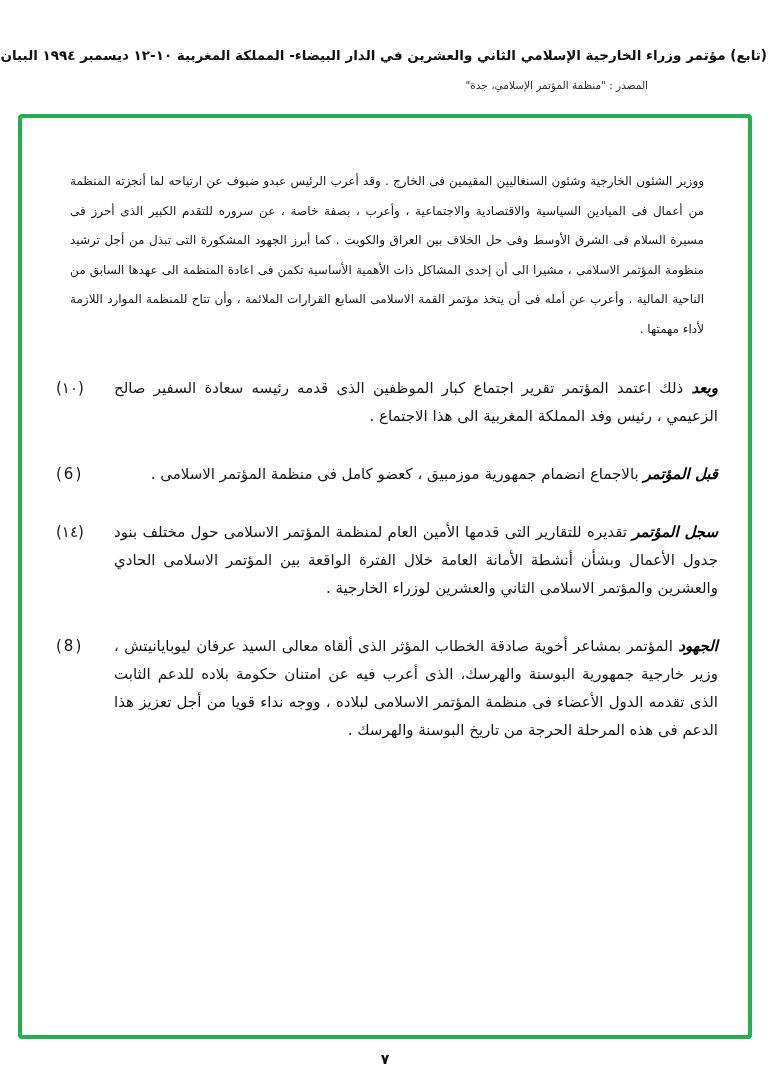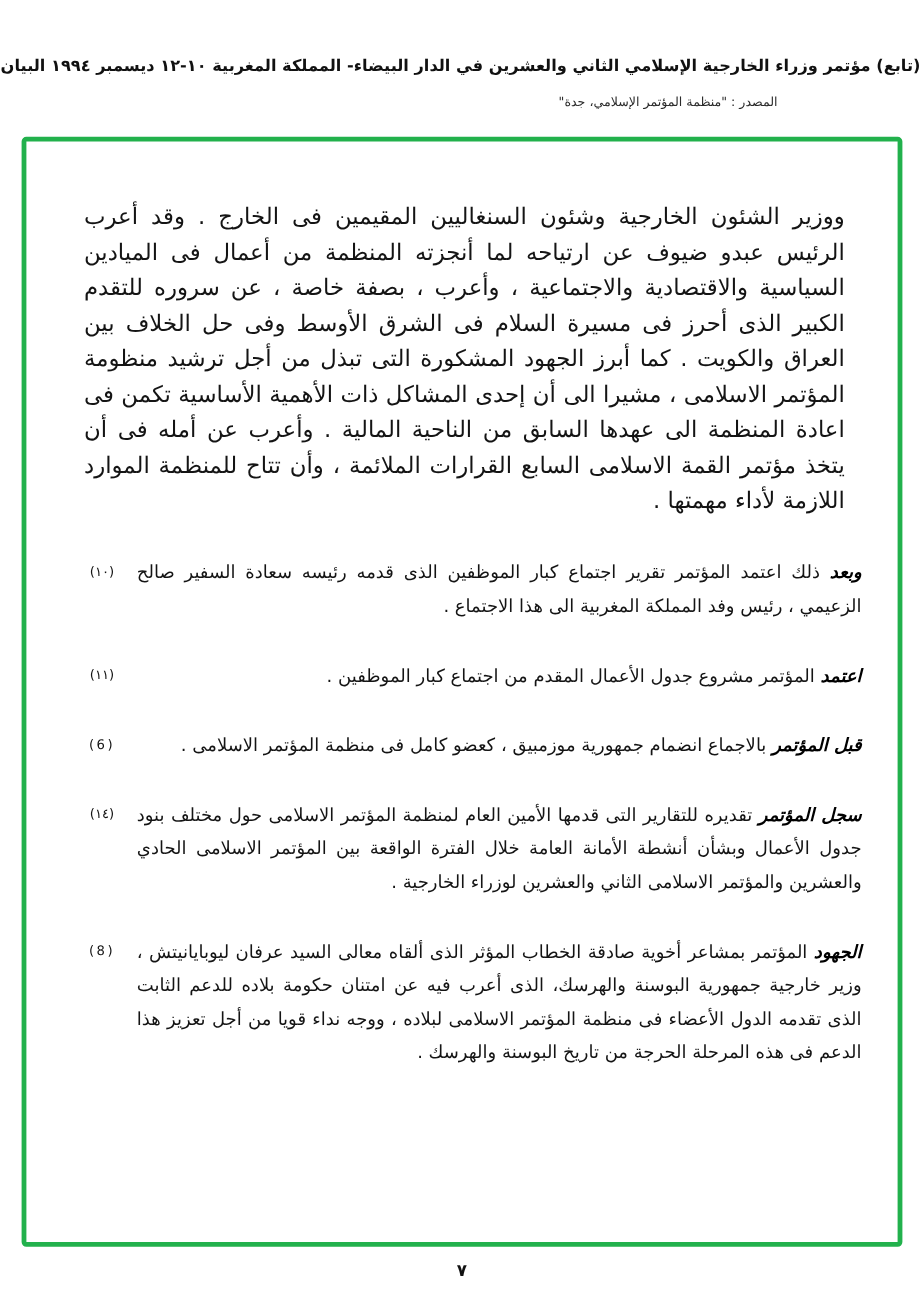--- a/index.html
+++ b/index.html
@@ -46,36 +46,36 @@
     border-radius: 4px;
     background: #ffffff;
   }
   .content {
     padding: 49px 30px 0 34px;
   }
   .intro {
     margin: 0 14px 30px 14px;
     direction: rtl;
     text-align: justify;
-    font-size: 19px;
+    font-size: 12px;
     line-height: 29.5px;
     color: #141414;
   }
   .item {
     display: flex;
     direction: ltr;          
     align-items: flex-start;
     margin-bottom: 30px;
   }
   .item-num {
     flex: 0 0 58px;
     width: 58px;
     direction: rtl;
-    text-align: center;
-    font-size: 11px;
+    text-align: left;
+    font-size: 15px;
     line-height: 28px;
     color: #141414;
     letter-spacing: 2px;
   }
   .item-text {
     flex: 1;
     margin: 0;
     direction: rtl;
     text-align: justify;
     font-size: 15px;
@@ -110,27 +110,20 @@
       <p class="intro">ووزير الشئون الخارجية وشئون السنغاليين المقيمين فى الخارج . وقد أعرب الرئيس عبدو ضيوف عن ارتياحه لما أنجزته المنظمة من أعمال فى الميادين السياسية والاقتصادية والاجتماعية ، وأعرب ، بصفة خاصة ، عن سروره للتقدم الكبير الذى أحرز فى مسيرة السلام فى الشرق الأوسط وفى حل الخلاف بين العراق والكويت . كما أبرز الجهود المشكورة التى تبذل من أجل ترشيد منظومة المؤتمر الاسلامى ، مشيرا الى أن إحدى المشاكل ذات الأهمية الأساسية تكمن فى اعادة المنظمة الى عهدها السابق من الناحية المالية . وأعرب عن أمله فى أن يتخذ مؤتمر القمة الاسلامى السابع القرارات الملائمة ، وأن تتاح للمنظمة الموارد اللازمة لأداء مهمتها .</p>
 
       <div class="item">
         <span class="item-num">(١٠)</span>
         <p class="item-text">
           <strong>وبعد</strong>
           <span>ذلك اعتمد المؤتمر تقرير اجتماع كبار الموظفين الذى قدمه رئيسه سعادة السفير صالح الزعيمي ، رئيس وفد المملكة المغربية الى هذا الاجتماع .</span>
         </p>
       </div>
 
-      <div class="item">
-        <span class="item-num">(١١)</span>
-        <p class="item-text">
-          <strong>اعتمد</strong>
-          <span>المؤتمر مشروع جدول الأعمال المقدم من اجتماع كبار الموظفين .</span>
-        </p>
-      </div>
 
       <div class="item">
         <span class="item-num">(6)</span>
         <p class="item-text">
           <strong>قبل المؤتمر</strong>
           <span>بالاجماع انضمام جمهورية موزمبيق ، كعضو كامل فى منظمة المؤتمر الاسلامى .</span>
         </p>
       </div>
 
 

